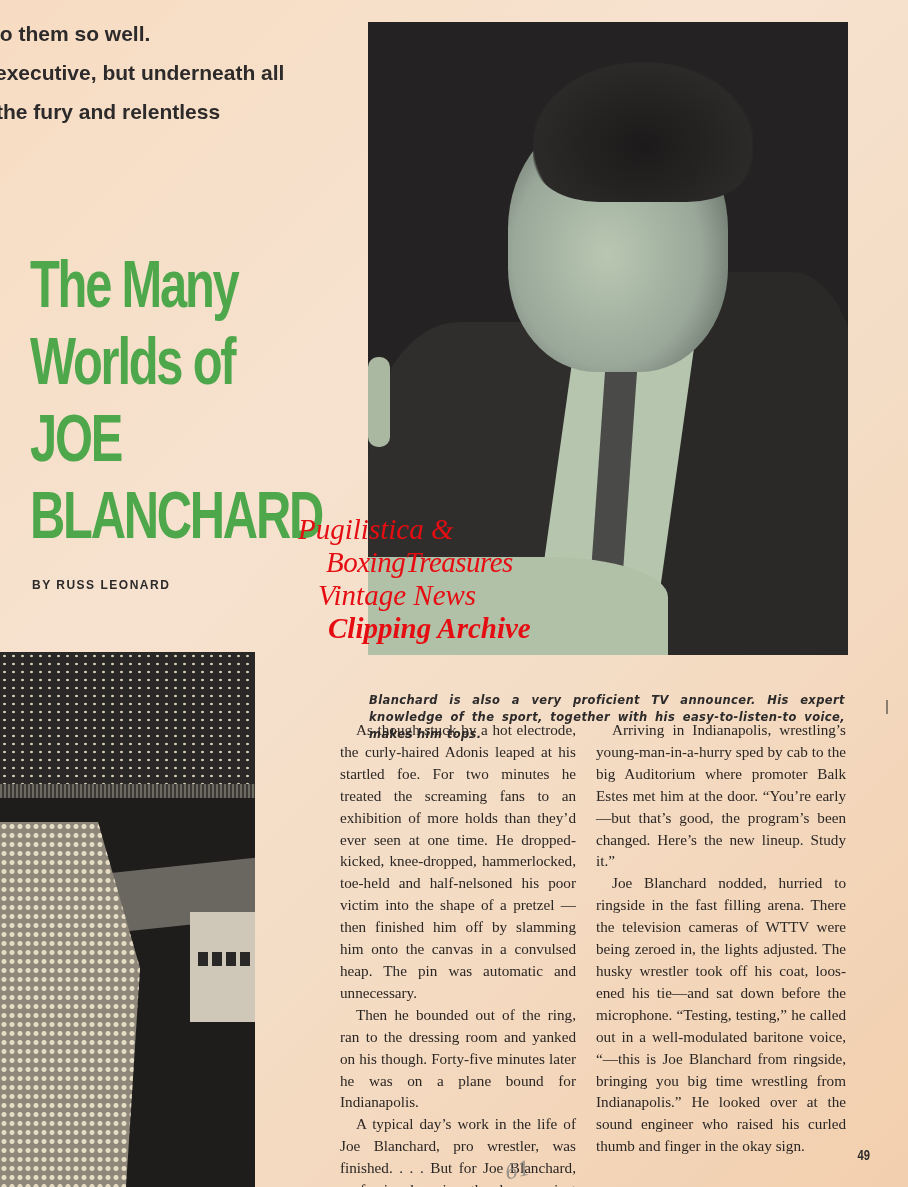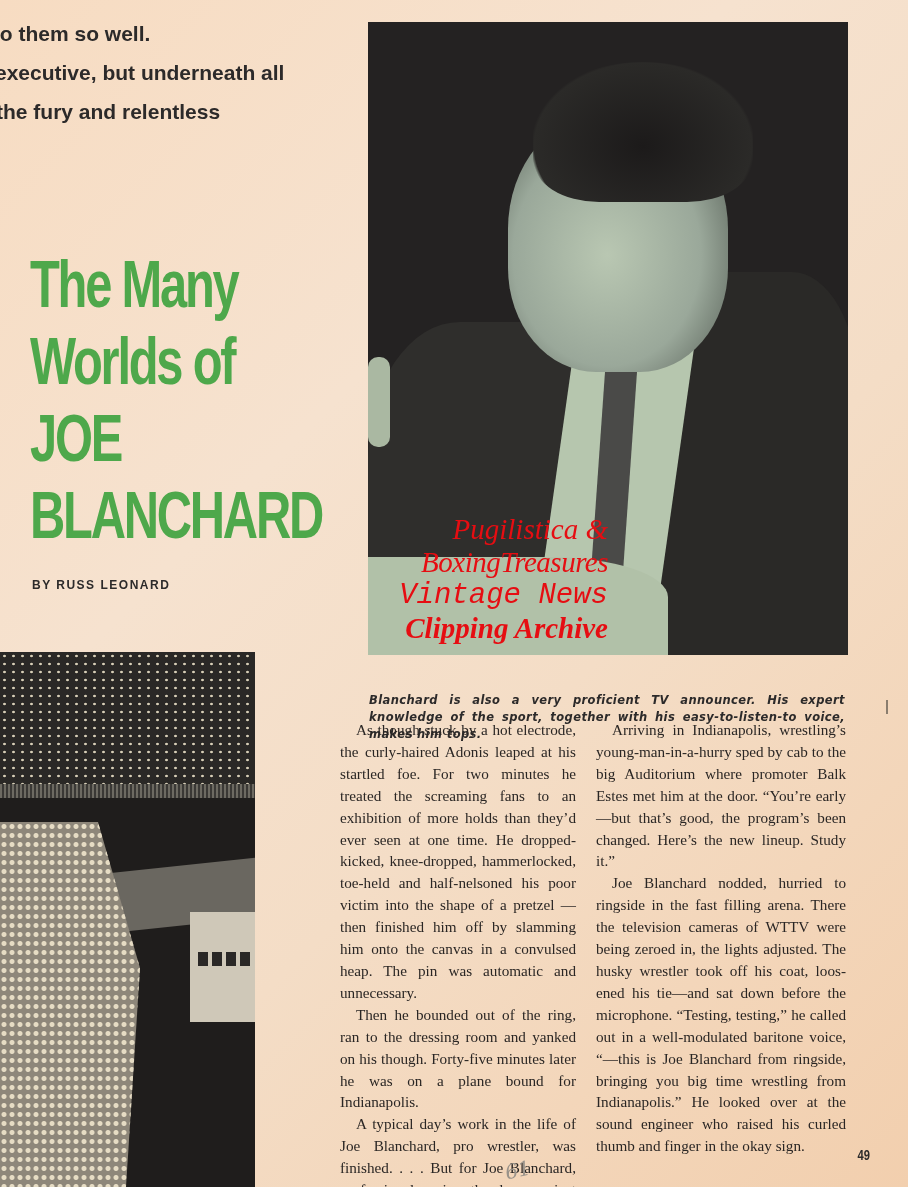--- a/index.html
+++ b/index.html
@@ -120,28 +120,28 @@
       position: absolute; left: 856px; top: 1147px;
       font-family: "Liberation Sans", sans-serif; font-weight: bold;
       font-size: 14px; color: #2c2a2a; transform: scaleX(0.8);
     }
     .handwritten {
       position: absolute; left: 505px; top: 1158px;
       font-family: "DejaVu Serif", serif; font-style: italic;
       font-size: 20px; color: #9a938a; transform: rotate(-12deg);
     }
     .watermark {
-      position: absolute; left: 348px; top: 513px; width: 260px;
+      position: absolute; left: 338px; top: 513px; width: 260px;
       font-family: "Liberation Serif", serif; font-style: italic;
       color: #e60d12; font-size: 29px; line-height: 33px;
-      text-align: right; pointer-events: none;
+      text-align: left; pointer-events: none;
     }
     .watermark .w1 { margin-left: -40px; }
     .watermark .w2 { margin-left: -12px; letter-spacing: -0.5px; }
-    .watermark .w3 { margin-left: -20px; font-family: Liberation Mono, monospace; }
+    .watermark .w3 { margin-left: -20px; }
     .watermark .w4 { margin-left: -10px; font-weight: bold; }
     .margin-mark {
       position: absolute; left: 886px; top: 700px; width: 2px; height: 14px;
       background: #8a7d6e;
     }
   </style>
 </head>
 <body>
 
 <div class="deck">

